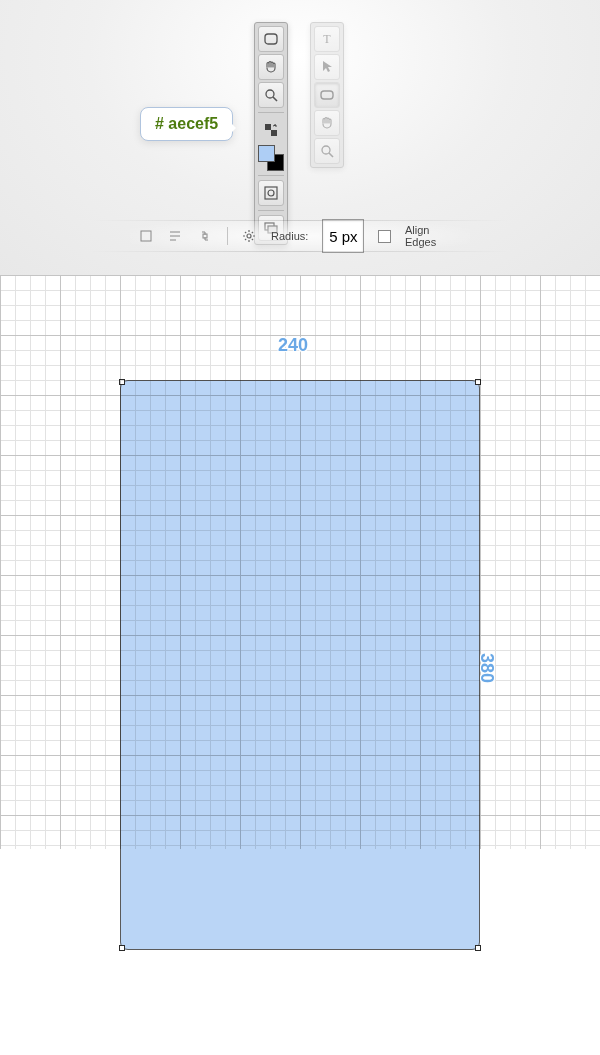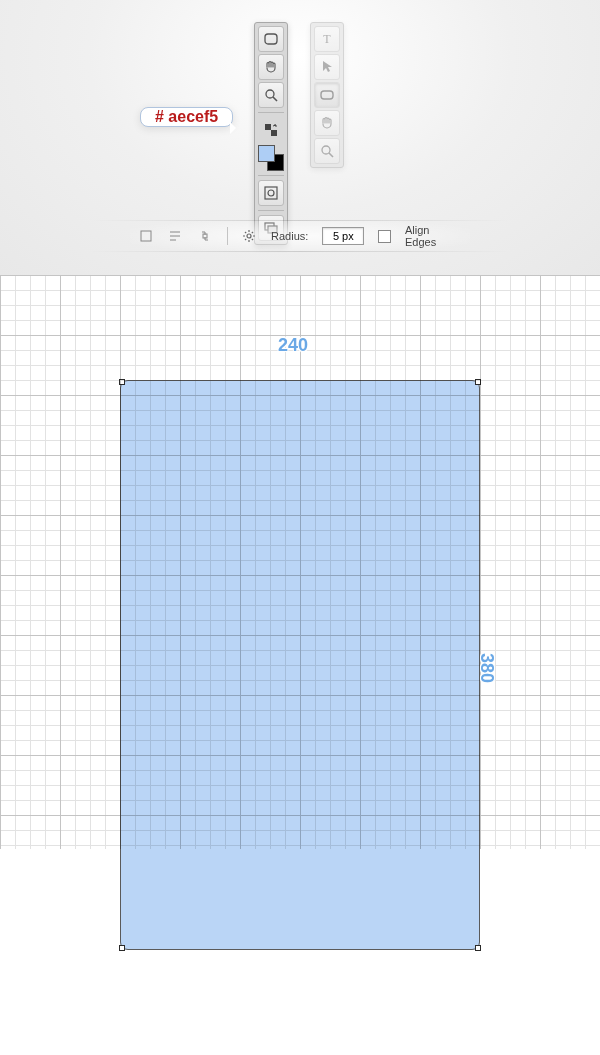--- a/index.html
+++ b/index.html
@@ -85,24 +85,24 @@
     box-shadow: inset 0 1px 3px rgba(0,0,0,0.3);
   }
 
   
   .callout {
     position: absolute;
     left: 140px; top: 107px;
     background: #fff;
     border: 1px solid #b0c4de;
     border-radius: 8px;
-    padding: 0 14px;
+    padding: 7px 14px;
     font-size: 16px;
     font-weight: 600;
-    color: #b91c1c;
+    color: #4d7c0f;
     box-shadow: 0 2px 8px rgba(0,0,0,0.1);
   }
   .callout::after {
     content: "";
     position: absolute;
     right: -10px; top: 14px;
     border: 6px solid transparent;
     border-left-color: #fff;
   }
 
@@ -132,24 +132,24 @@
   .options-bar .mini-icon {
     width:16px; height:16px;
     display:flex; align-items:center; justify-content:center;
     color:#777;
   }
   .options-bar .mini-icon svg { width:14px; height:14px; }
   .options-bar .vline { width:1px; height:18px; background:#c4c4c4; }
   .options-bar label { font-size:11px; color:#444; }
   .radius-field {
     width: 42px;
-    height: 18px;
+    height: 34px;
     border: 1px solid #999;
     background: #fff;
-    font-size: 11px;
+    font-size: 15px;
     text-align: center;
     box-shadow: inset 0 1px 2px rgba(0,0,0,0.15);
   }
   .check {
     width: 13px; height:13px;
     border:1px solid #888;
     background:#fff;
     display:inline-block;
   }
 

